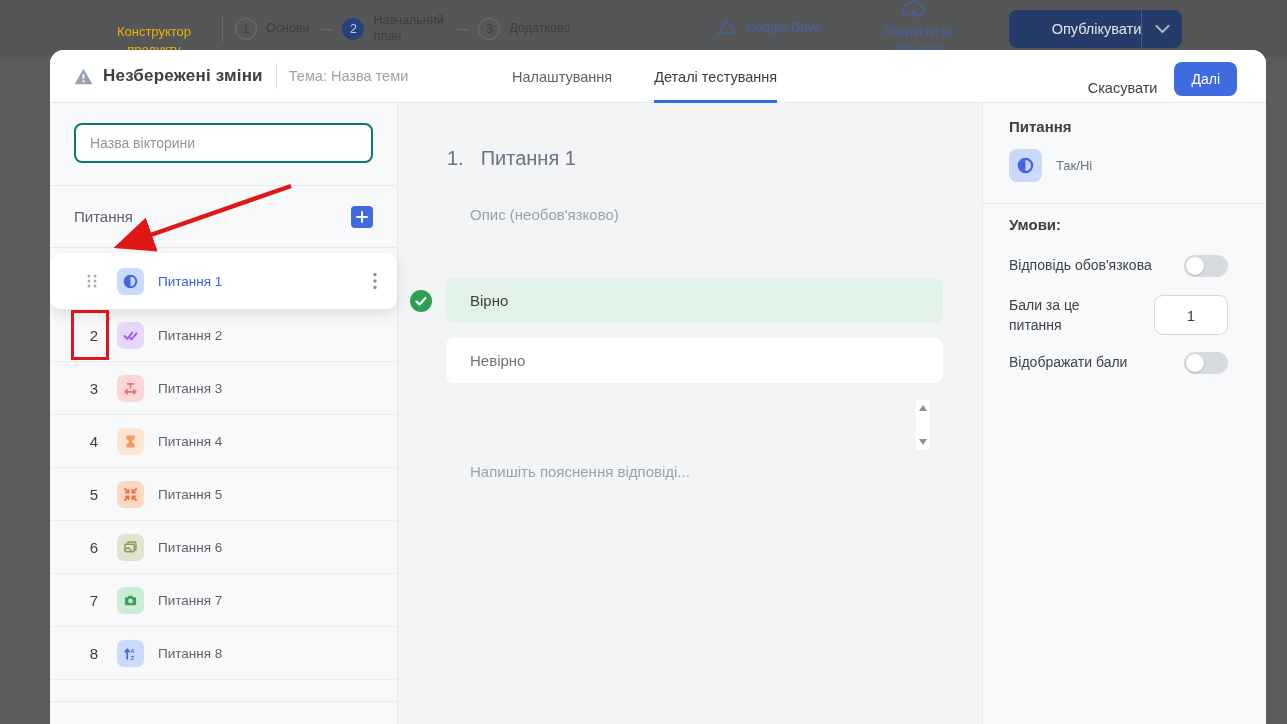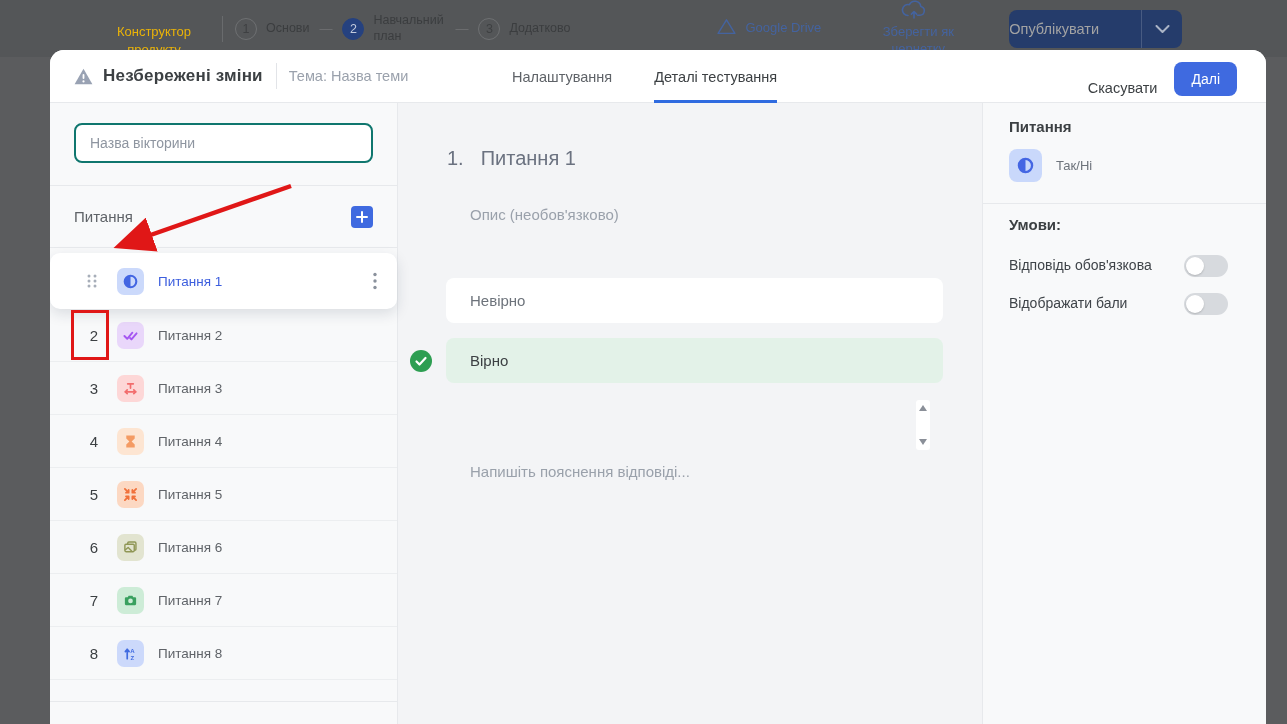--- a/index.html
+++ b/index.html
@@ -14,21 +14,21 @@
   .step{display:flex;align-items:center;}
   .step-circle{width:22px;height:22px;border-radius:50%;border:1.5px solid #6e7072;color:#3e4042;font-size:12.5px;display:flex;align-items:center;justify-content:center;flex:0 0 auto;}
   .step.active .step-circle{background:#25417f;border-color:#25417f;color:#c2cadd;}
   .step-label{font-size:12.5px;margin-left:9px;max-width:72px;line-height:1.25;color:#3b3d3f;}
   .step-sep{color:#6e7072;font-size:13px;margin:0 10px;}
   .tb-blue{display:flex;align-items:center;color:#44639f;}
   .tb-blue .lbl{font-size:13px;line-height:1.3;text-align:center;margin-left:8px;max-width:78px;}
   .gdrive{margin-left:146px;}
   .savedraft{margin-left:50px;flex-direction:column;}
   .publish-btn{margin-left:52px;width:173px;height:38px;background:#253c6b;border-radius:8px;display:flex;align-items:center;border:none;cursor:pointer;}
-  .publish-label{flex:1;text-align:left;color:#a3a3a3;font-size:14.5px;}
+  .publish-label{flex:1;text-align:right;color:#e5e5e5;font-size:14.5px;}
   .publish-split{width:1px;align-self:stretch;background:rgba(255,255,255,.16);}
   .publish-caret{width:40px;display:flex;align-items:center;justify-content:center;}
 
   
   .modal{position:absolute;left:50px;top:50px;width:1216px;height:674px;background:#f6f7f8;border-radius:14px 14px 0 0;overflow:hidden;z-index:10;}
   .mheader{position:relative;height:53px;background:#fff;border-bottom:1px solid #e7e9ec;display:flex;align-items:center;}
   .warn{margin-left:24px;display:flex;align-items:center;}
   .mtitle{font-size:17px;font-weight:700;color:#3c4043;margin-left:10px;letter-spacing:.2px;}
   .h-divider{width:1px;height:26px;background:#e2e4e8;margin-left:13px;}
   .mtopic{font-size:14.5px;color:#9aa1ac;margin-left:12px;}
@@ -298,31 +298,31 @@
 
     <div class="main">
       <div class="qtitle-row">
         <span class="qtitle-num">1.</span>
         <span>Питання 1</span>
       </div>
       <div class="qdesc">Опис (необов'язково)</div>
 
       <div class="answers">
         <div class="answer-line">
-          <span class="check-slot"></span>
-          <div class="answer-box plain">Невірно</div>
-        </div>
-        <div class="answer-line">
           <span class="check-slot">
             <svg width="22" height="22" viewBox="0 0 22 22">
                 <circle cx="11" cy="11" r="11" fill="#2d9e52"></circle>
                 <path d="M6.5 11.5 9.5 14.5 15.5 8" stroke="#fff" stroke-width="2.2" fill="none" stroke-linecap="round" stroke-linejoin="round"></path>
               </svg>
           </span>
           <div class="answer-box correct">Вірно</div>
+        </div>
+        <div class="answer-line">
+          <span class="check-slot"></span>
+          <div class="answer-box plain">Невірно</div>
         </div>
       </div>
 
       <div class="explanation">Напишіть пояснення відповіді...</div>
       <div class="mini-scrollbar">
         <span class="tri-up"></span>
         <span class="tri-down"></span>
       </div>
     </div>
 
@@ -340,20 +340,24 @@
       <div class="p-divider"></div>
       <div class="panel-h p-terms">Умови:</div>
 
       <div class="cond-row">
         <span class="cond-label">Відповідь обов'язкова</span>
         <span class="toggle">
             <span class="knob"></span>
           </span>
       </div>
 
+      <div class="cond-row points-row">
+        <span class="cond-label points-label">Бали за це питання</span>
+        <input class="points-input" type="text" value="1" style="">
+      </div>
 
       <div class="cond-row show-row">
         <span class="cond-label">Відображати бали</span>
         <span class="toggle">
             <span class="knob"></span>
           </span>
       </div>
     </div>
   </div>
 </div>

